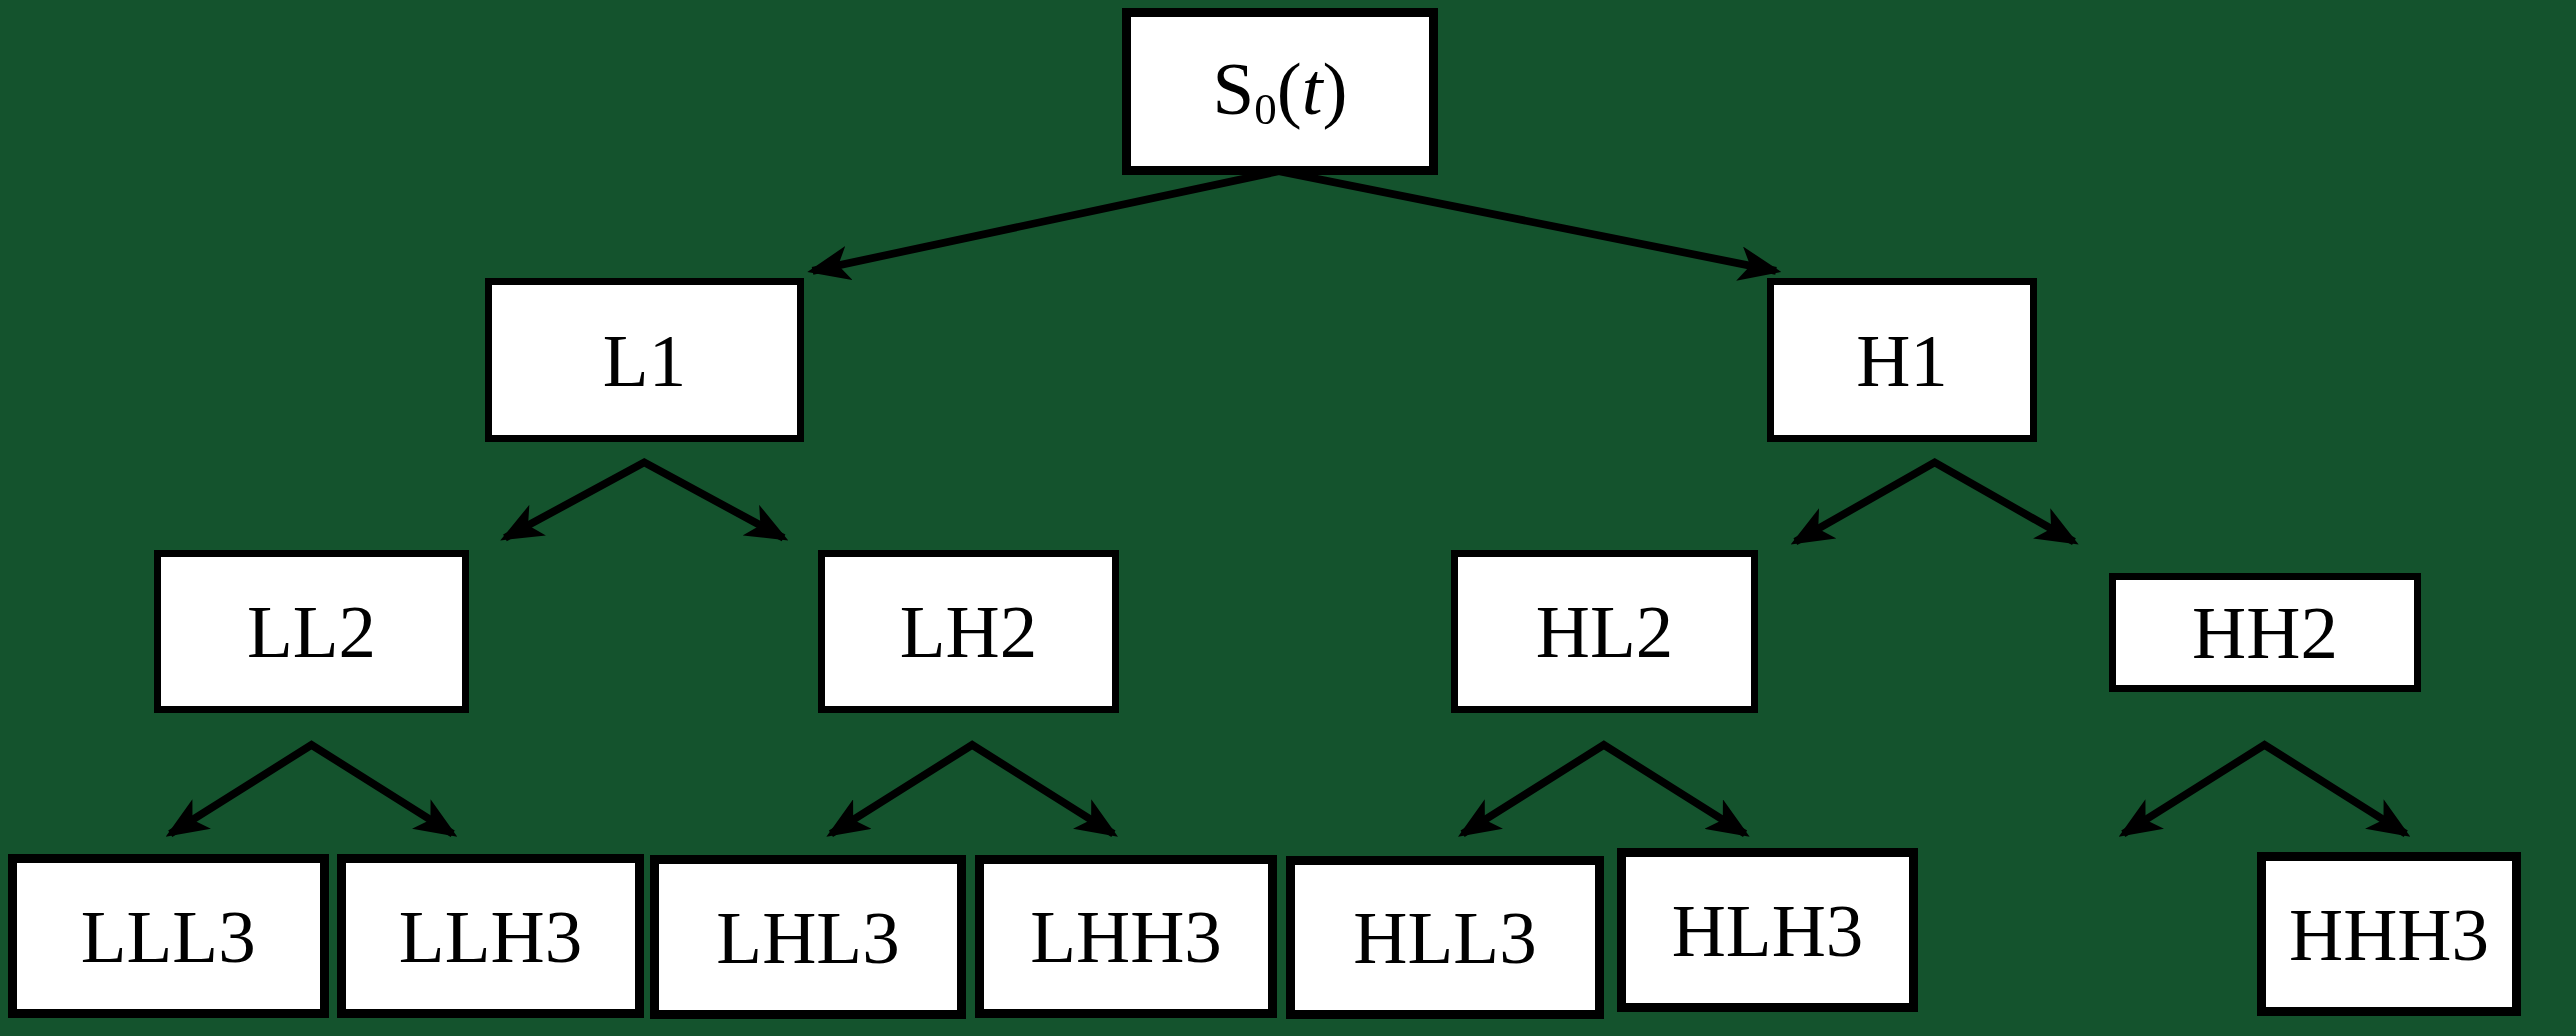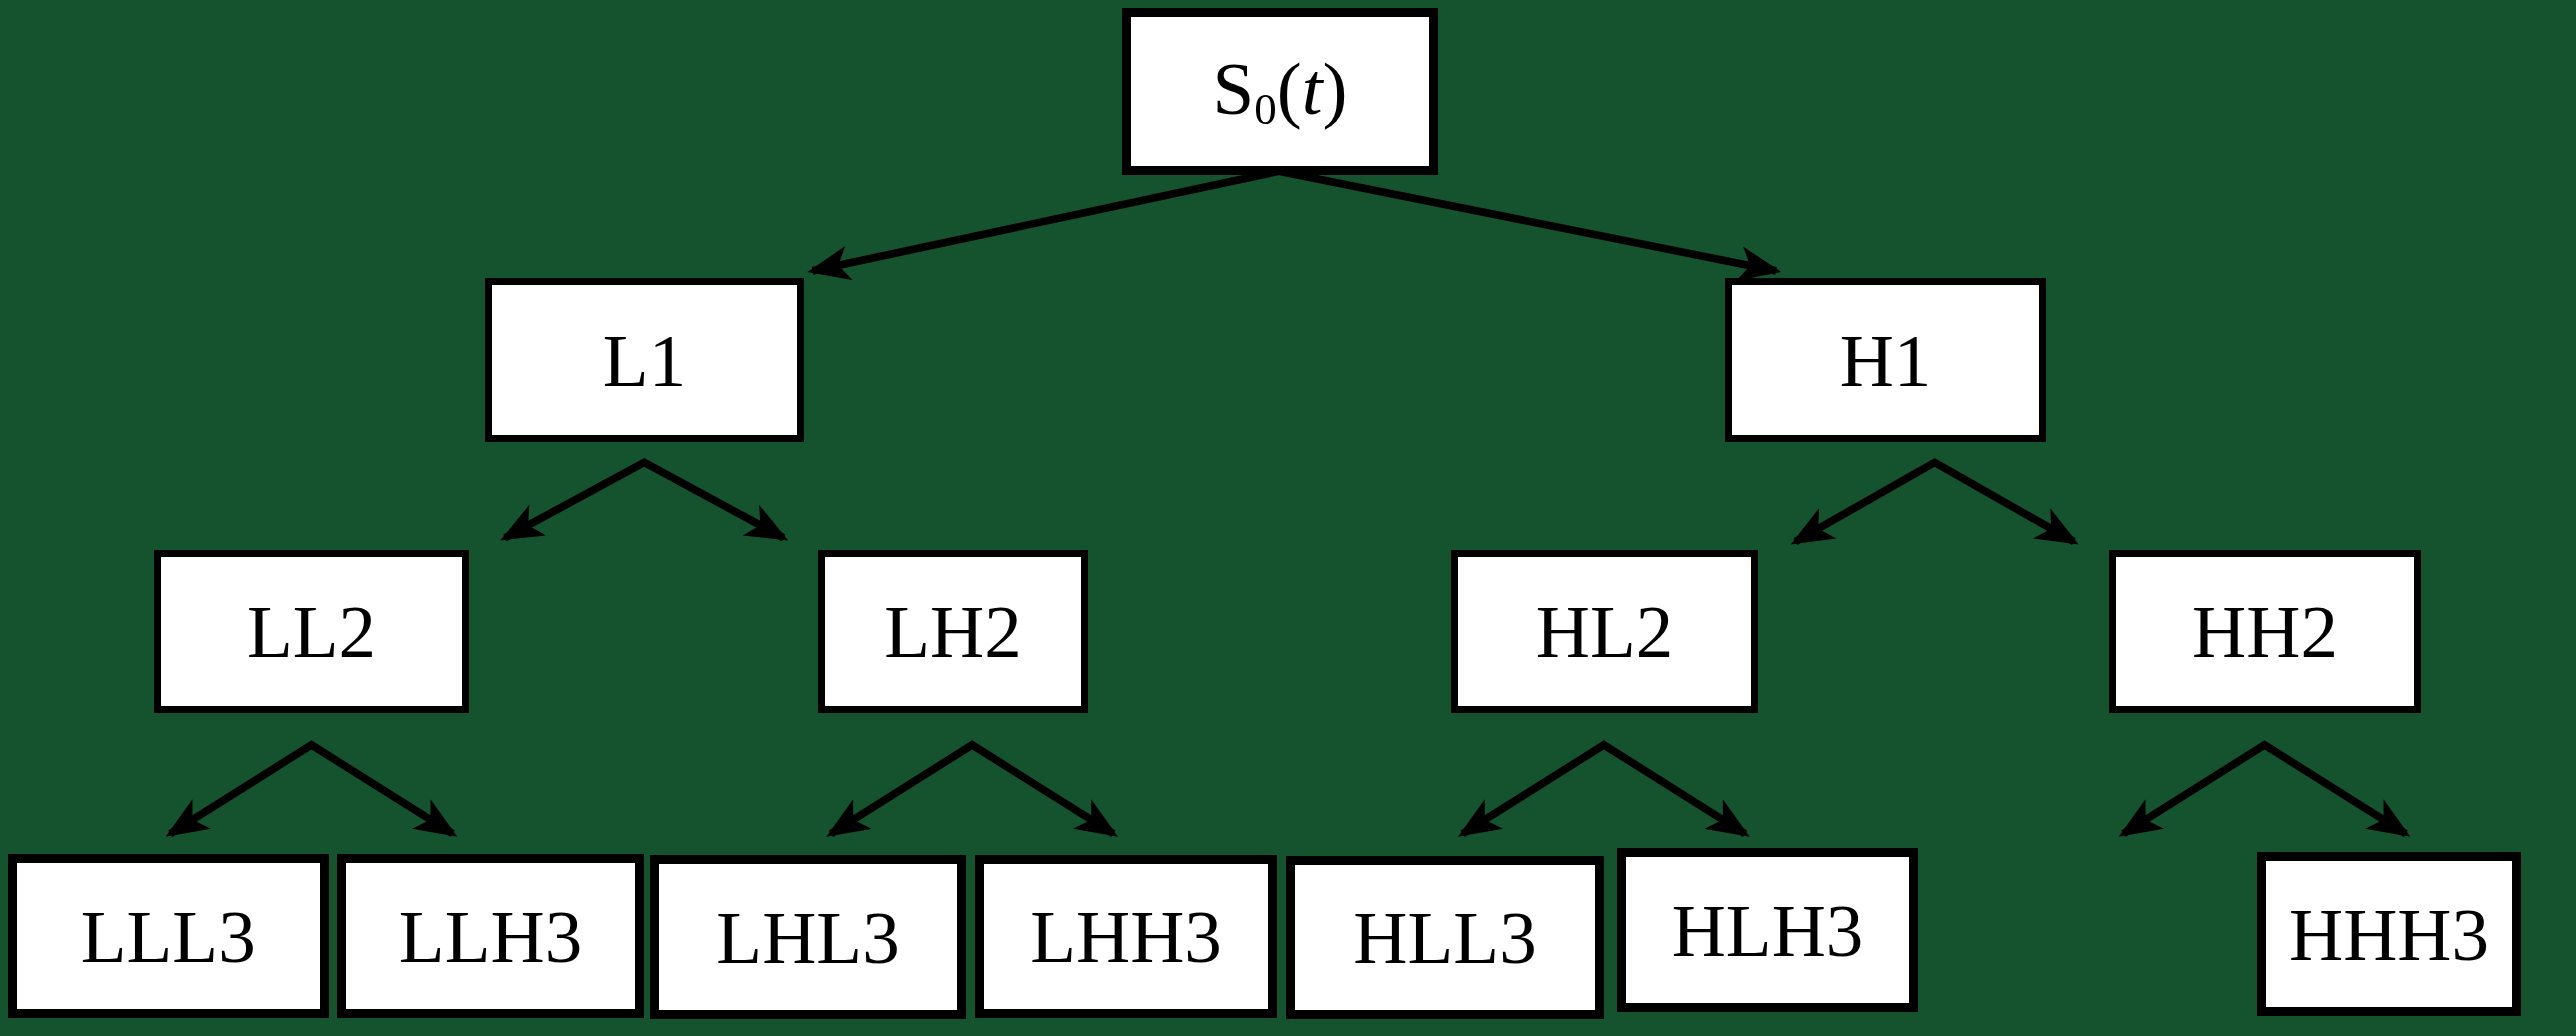--- a/index.html
+++ b/index.html
@@ -59,34 +59,34 @@
     </g>
   </svg>
 
   <div class="node root" style="left:1122px; top:7.7px; width:316px; height:167px;">
     <span class="label"><span>S</span><span class="sub">0</span><span>(</span><span class="var">t</span><span>)</span></span>
   </div>
 
   <div class="node" style="left:485px; top:278px; width:319px; height:164px;">
     <span class="label">L1</span>
   </div>
-  <div class="node" style="left:1725px; top:278px; width:321px; height:164px;">
+  <div class="node" style="left:1767px; top:278px; width:270px; height:164px;">
     <span class="label">H1</span>
   </div>
 
   <div class="node" style="left:154px; top:550px; width:315px; height:163px;">
     <span class="label">LL2</span>
   </div>
-  <div class="node" style="left:818px; top:550px; width:270px; height:163px;">
+  <div class="node" style="left:818px; top:550px; width:301px; height:163px;">
     <span class="label">LH2</span>
   </div>
   <div class="node" style="left:1451px; top:550px; width:307px; height:163px;">
     <span class="label">HL2</span>
   </div>
-  <div class="node" style="left:2109px; top:550px; width:312px; height:163px;">
+  <div class="node" style="left:2109px; top:573px; width:312px; height:119px;">
     <span class="label">HH2</span>
   </div>
 
   <div class="node leaf" style="left:7.7px; top:854px; width:321px; height:164px;">
     <span class="label">LLL3</span>
   </div>
   <div class="node leaf" style="left:337px; top:854px; width:307px; height:164px;">
     <span class="label">LLH3</span>
   </div>
   <div class="node leaf" style="left:650px; top:855px; width:316px; height:164px;justify-content:center;">

